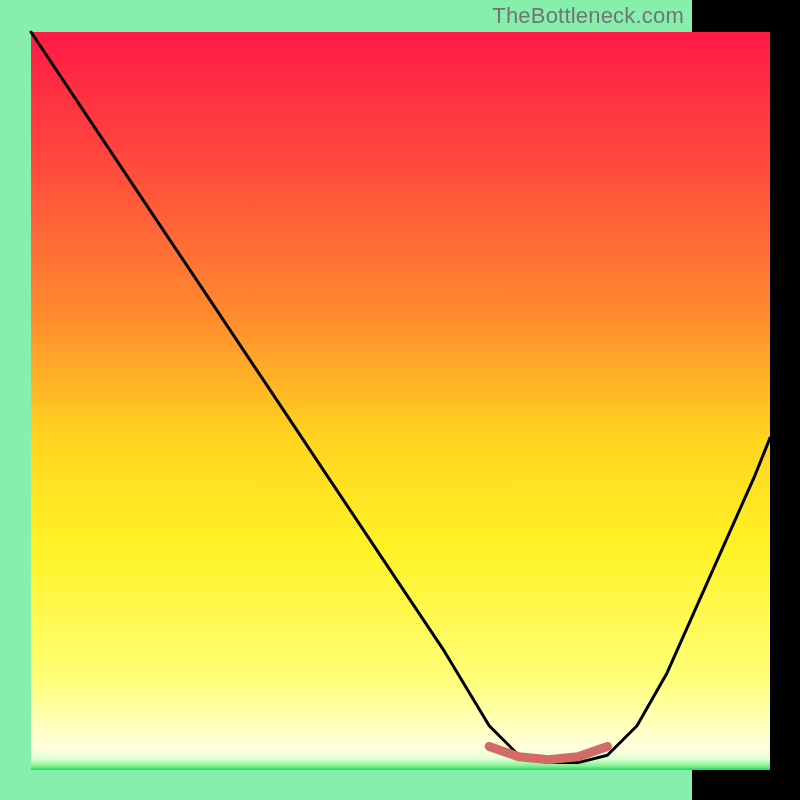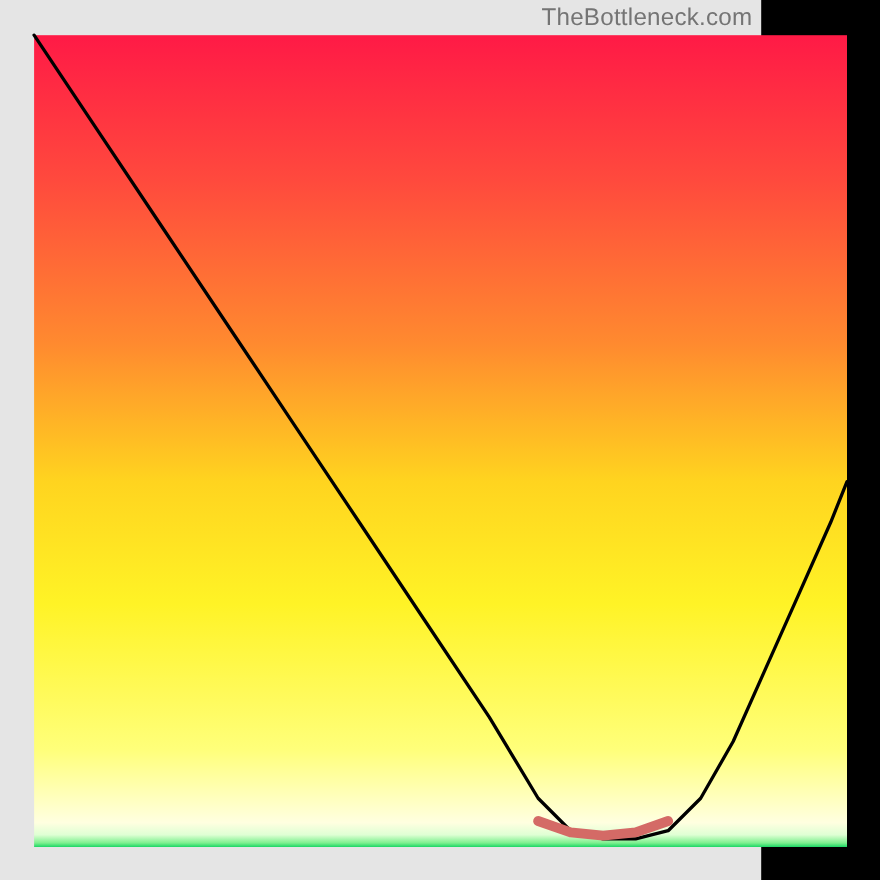--- a/index.html
+++ b/index.html
@@ -7,21 +7,21 @@
     padding: 0;
     width: 800px;
     height: 800px;
     overflow: hidden;
     background: #000;
   }
   .stage {
     position: relative;
     width: 692px;
     height: 800px;
-    background: #e5e5e5;
+    background: #86efac;
   }
   svg.chart {
     position: absolute;
     inset: 0;
     width: 800px;
     height: 800px;
     display: block;
   }
   .watermark {
     position: absolute;

